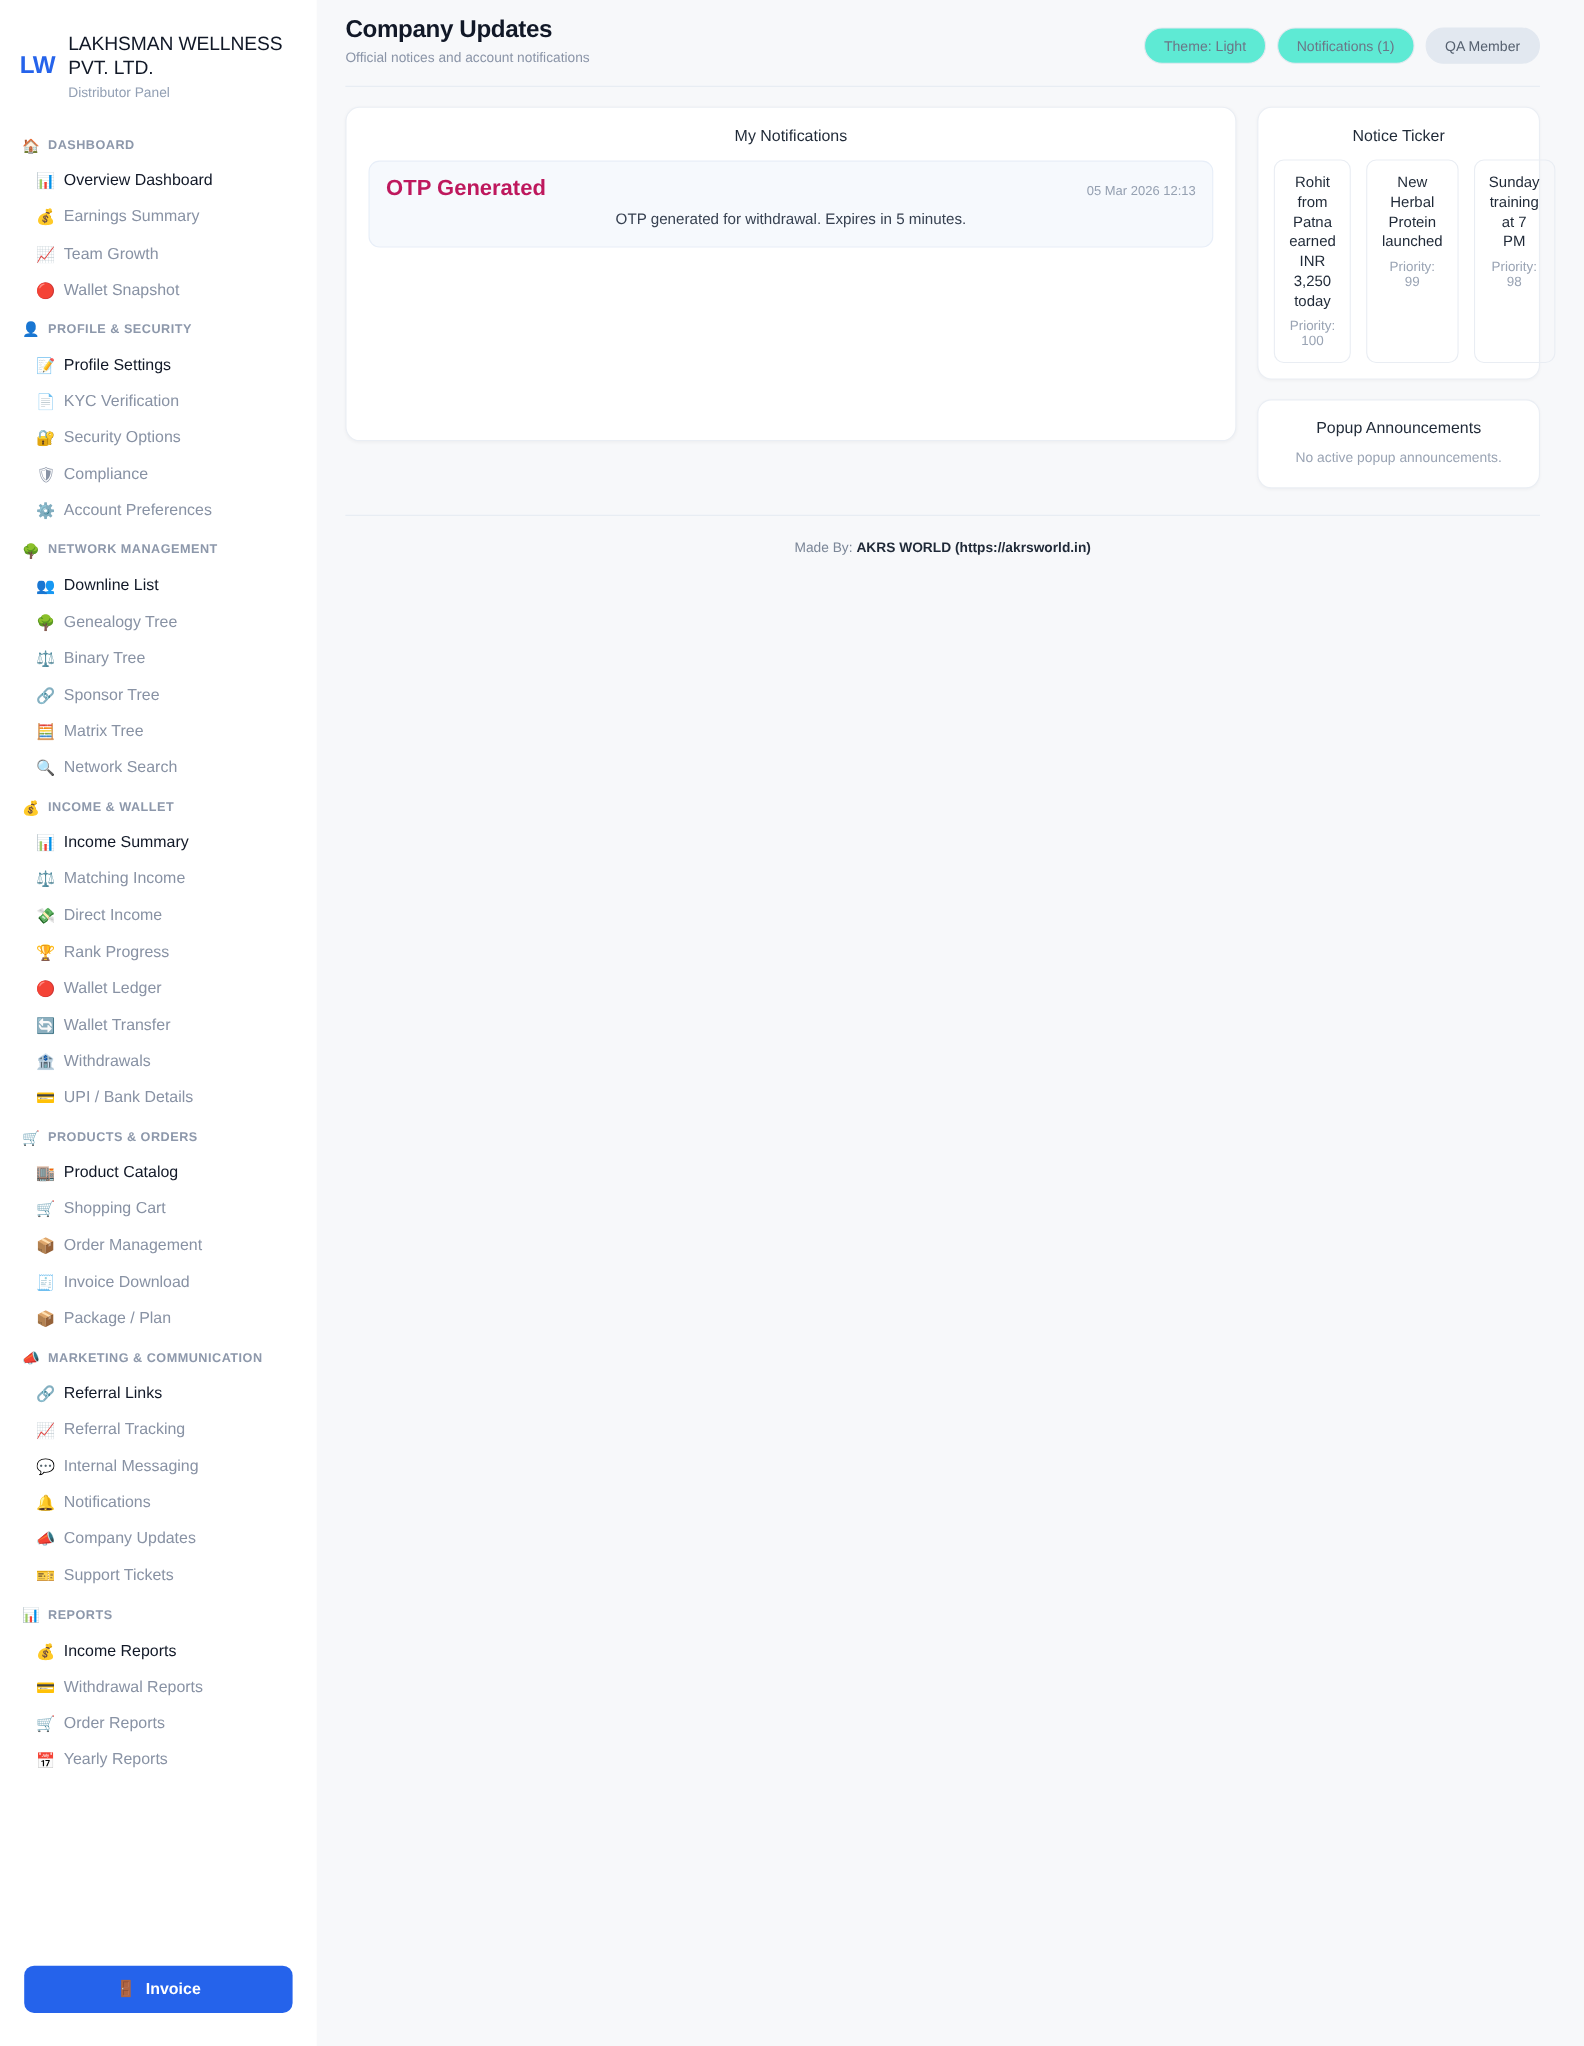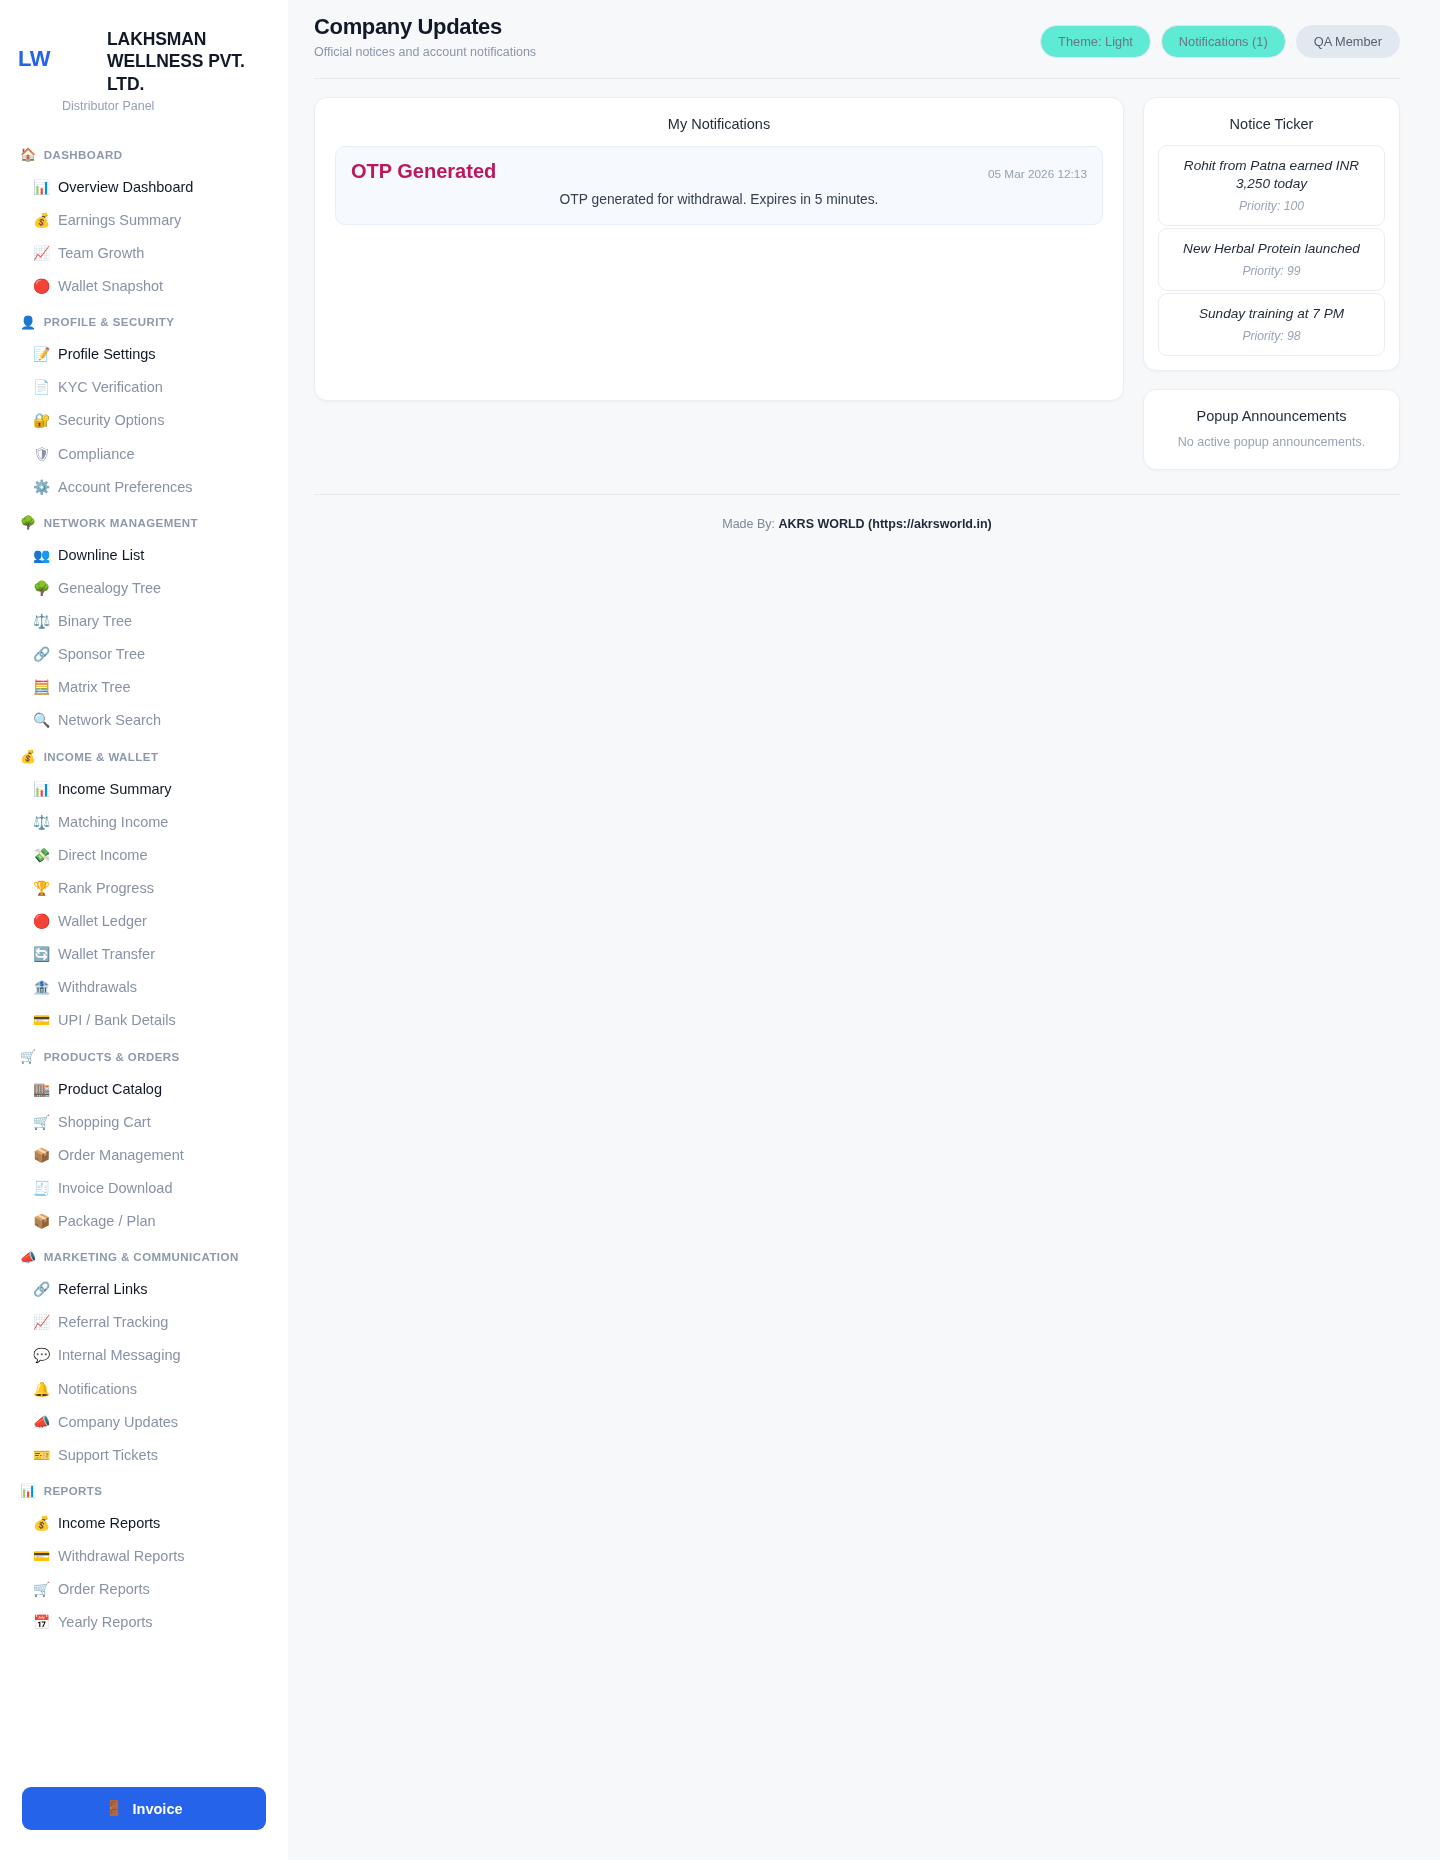--- a/index.html
+++ b/index.html
@@ -27,25 +27,24 @@
     font-size: 22px;
     font-weight: 700;
     letter-spacing: -0.5px;
     line-height: 1;
     padding-top: 20px;
     flex: 0 0 auto;
   }
   .brand-text { display: flex; flex-direction: column; }
   .brand-name {
     font-size: 17.5px;
-    font-weight: 700;
+    font-weight: 400;
     color: #111827;
     line-height: 1.28;
     letter-spacing: -0.1px;
-    margin-left: 45px;
   }
   .brand-sub { font-size: 12.5px; color: #93a0b4; margin-top: 4px; }
 
   .nav { margin-top: 26px; flex: 1 1 auto; }
   .nav-section { margin-bottom: 4px; }
   .section-title {
     display: flex; align-items: center; gap: 7px;
     font-size: 11.5px;
     font-weight: 600;
     letter-spacing: 0.45px;
@@ -121,21 +120,21 @@
     background: #f6f9fd;
     border: 1px solid #e7eef8;
     border-radius: 10px;
     padding: 13px 15px 15px 15px;
   }
   .notif-row { display: flex; align-items: baseline; justify-content: space-between; gap: 14px; }
   .notif-name { font-size: 20px; font-weight: 700; color: #be185d; }
   .notif-time { font-size: 11.8px; color: #95a0b1; white-space: nowrap; }
   .notif-desc { font-size: 13.8px; color: #374151; margin-top: 7px; line-height: 1.4; }
 
-  .ticker-body { padding: 13px 14px 14px 14px; display: flex; flex-direction: column; gap: 2px; font-style: italic; }
+  .ticker-body { padding: 13px 14px 14px 14px; display: flex; flex-direction: row; gap: 14px; }
   .ticker-item { border: 1px solid #e9edf3; border-radius: 9px; padding: 11px 13px 12px 13px; }
   .ticker-text { font-size: 13.6px; color: #1f2937; line-height: 1.32; font-weight: 400; }
   .ticker-prio { font-size: 12.2px; color: #9aa4b4; margin-top: 6px; }
 
   .popup-body { padding: 11px 20px 20px 20px; }
   .popup-empty { font-size: 12.6px; color: #9aa4b4; }
 
   .footer { padding: 24px 40px 40px 26px; text-align: center; }
   .footer-inner { border-top: 1px solid #e6ebf2; padding-top: 22px; font-size: 12.5px; color: #7c8798; }
   .footer-strong { color: #1f2937; font-weight: 700; }

